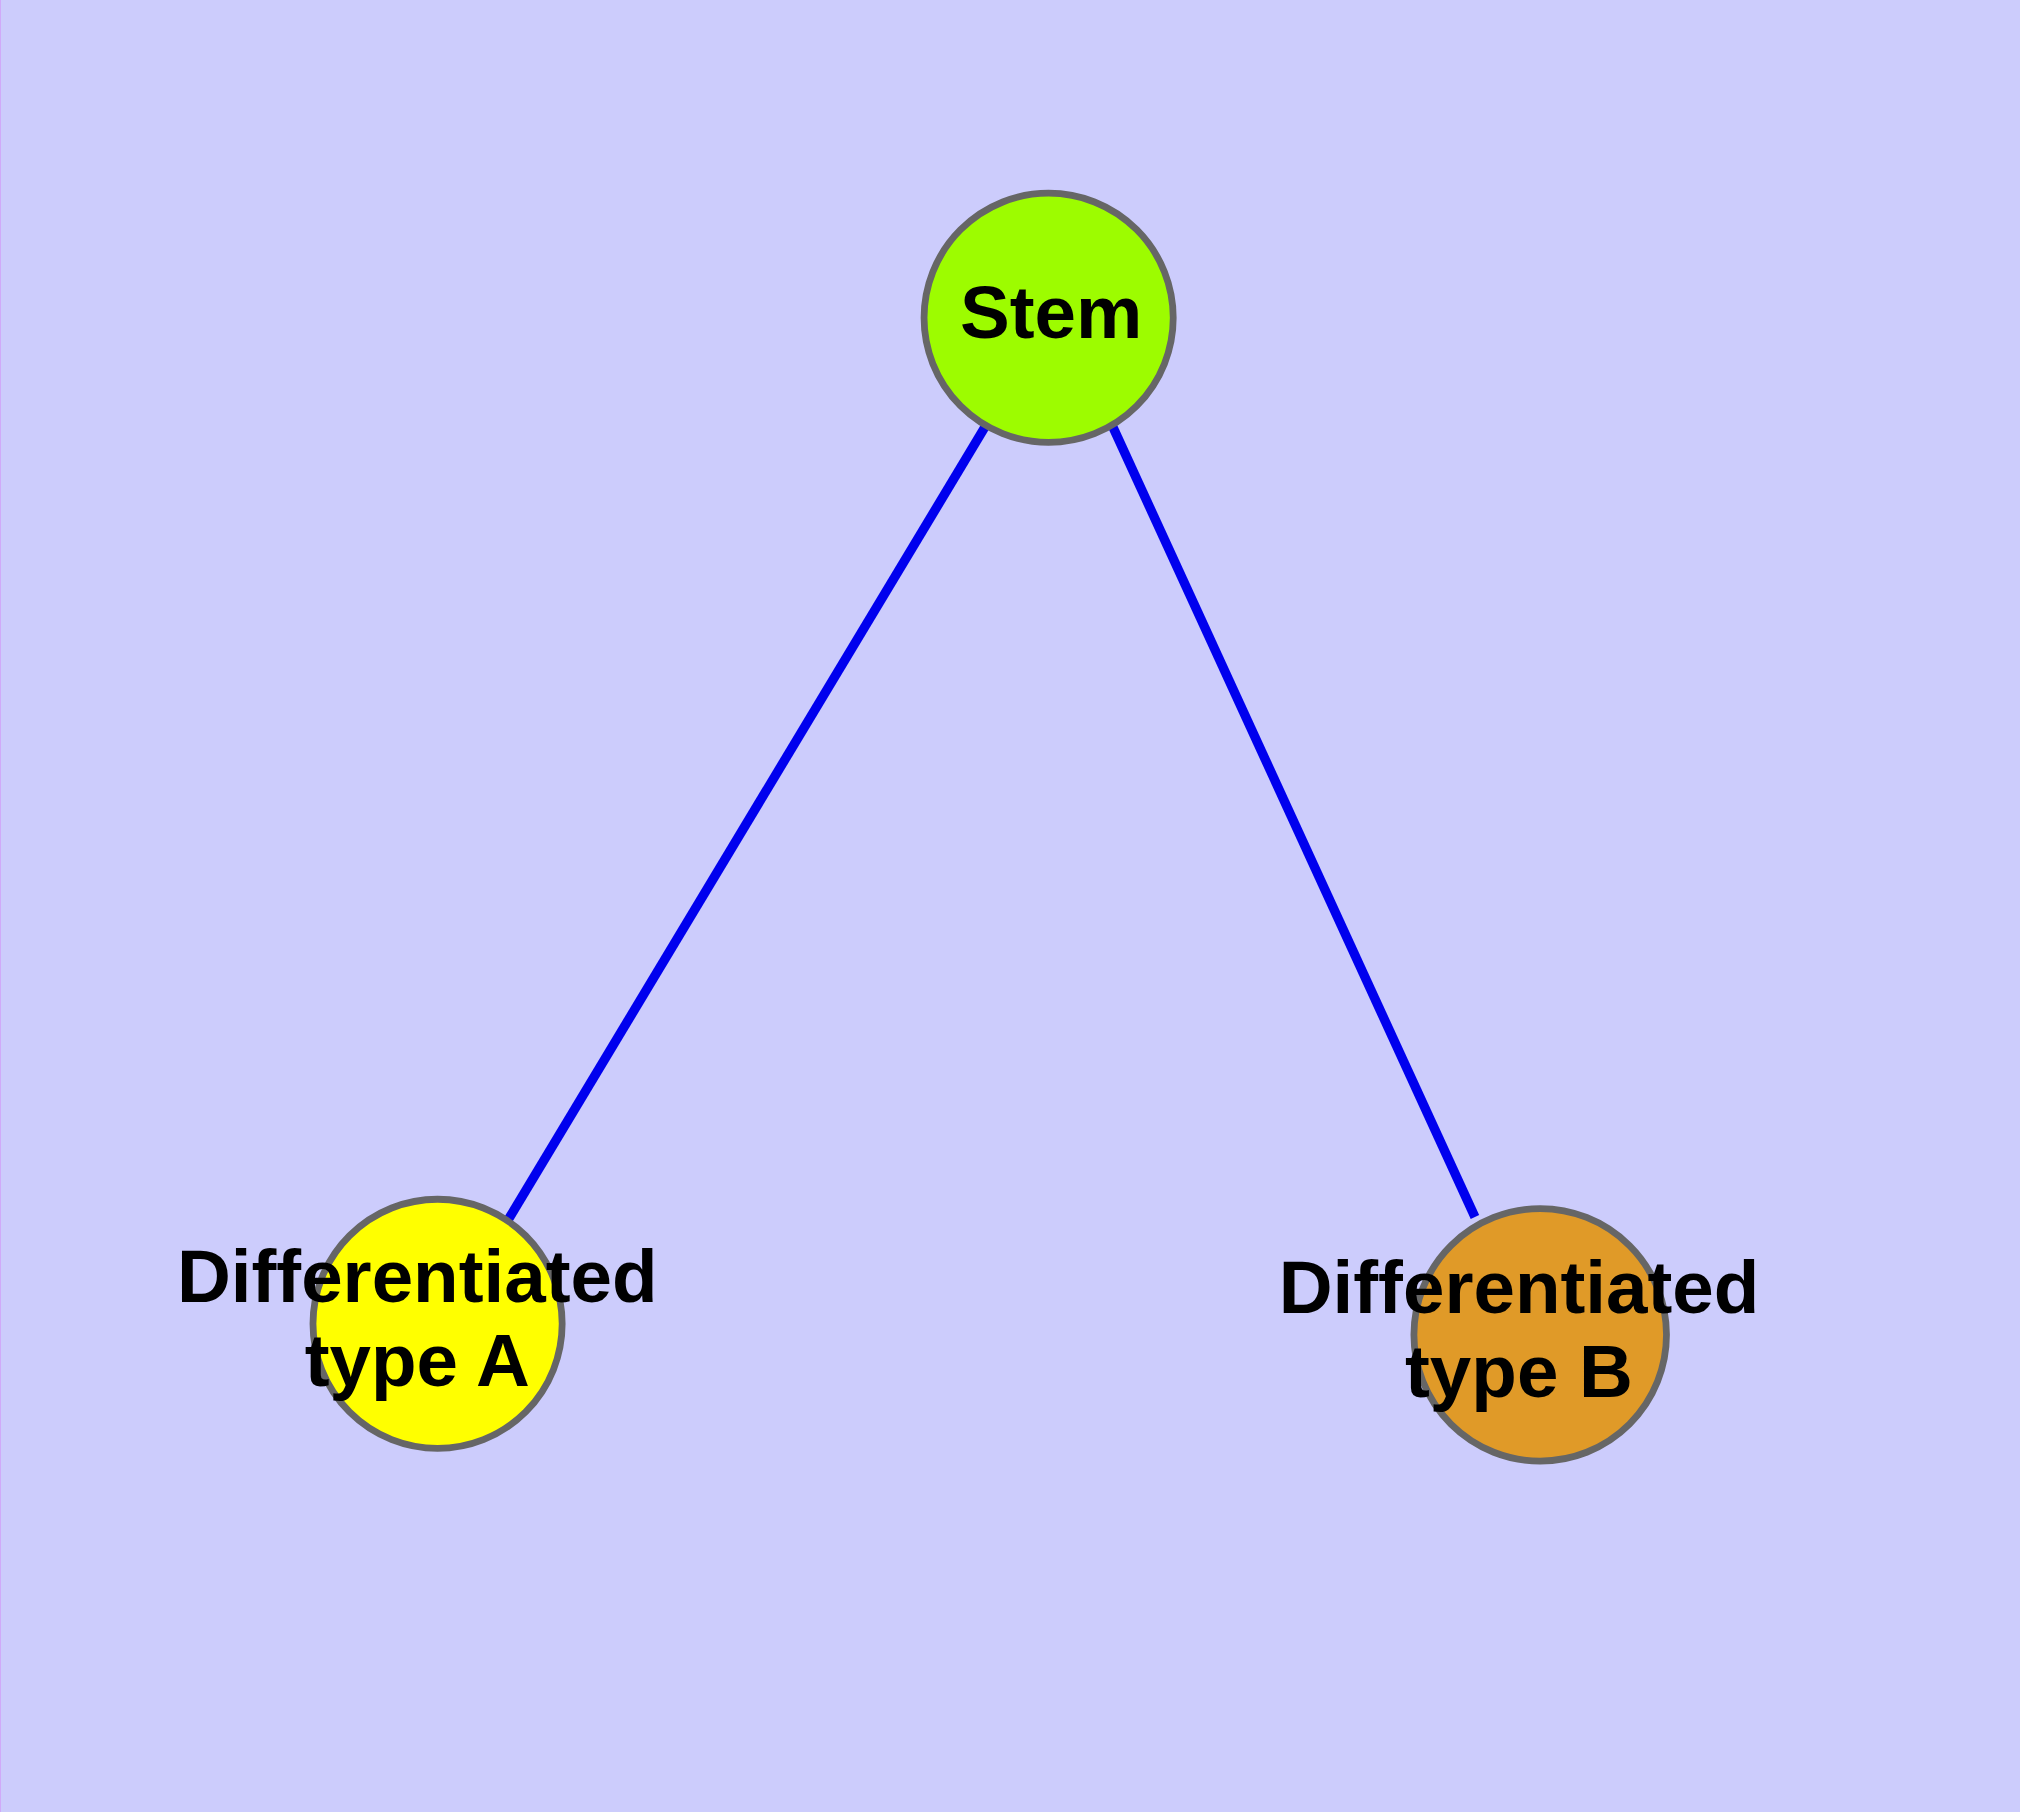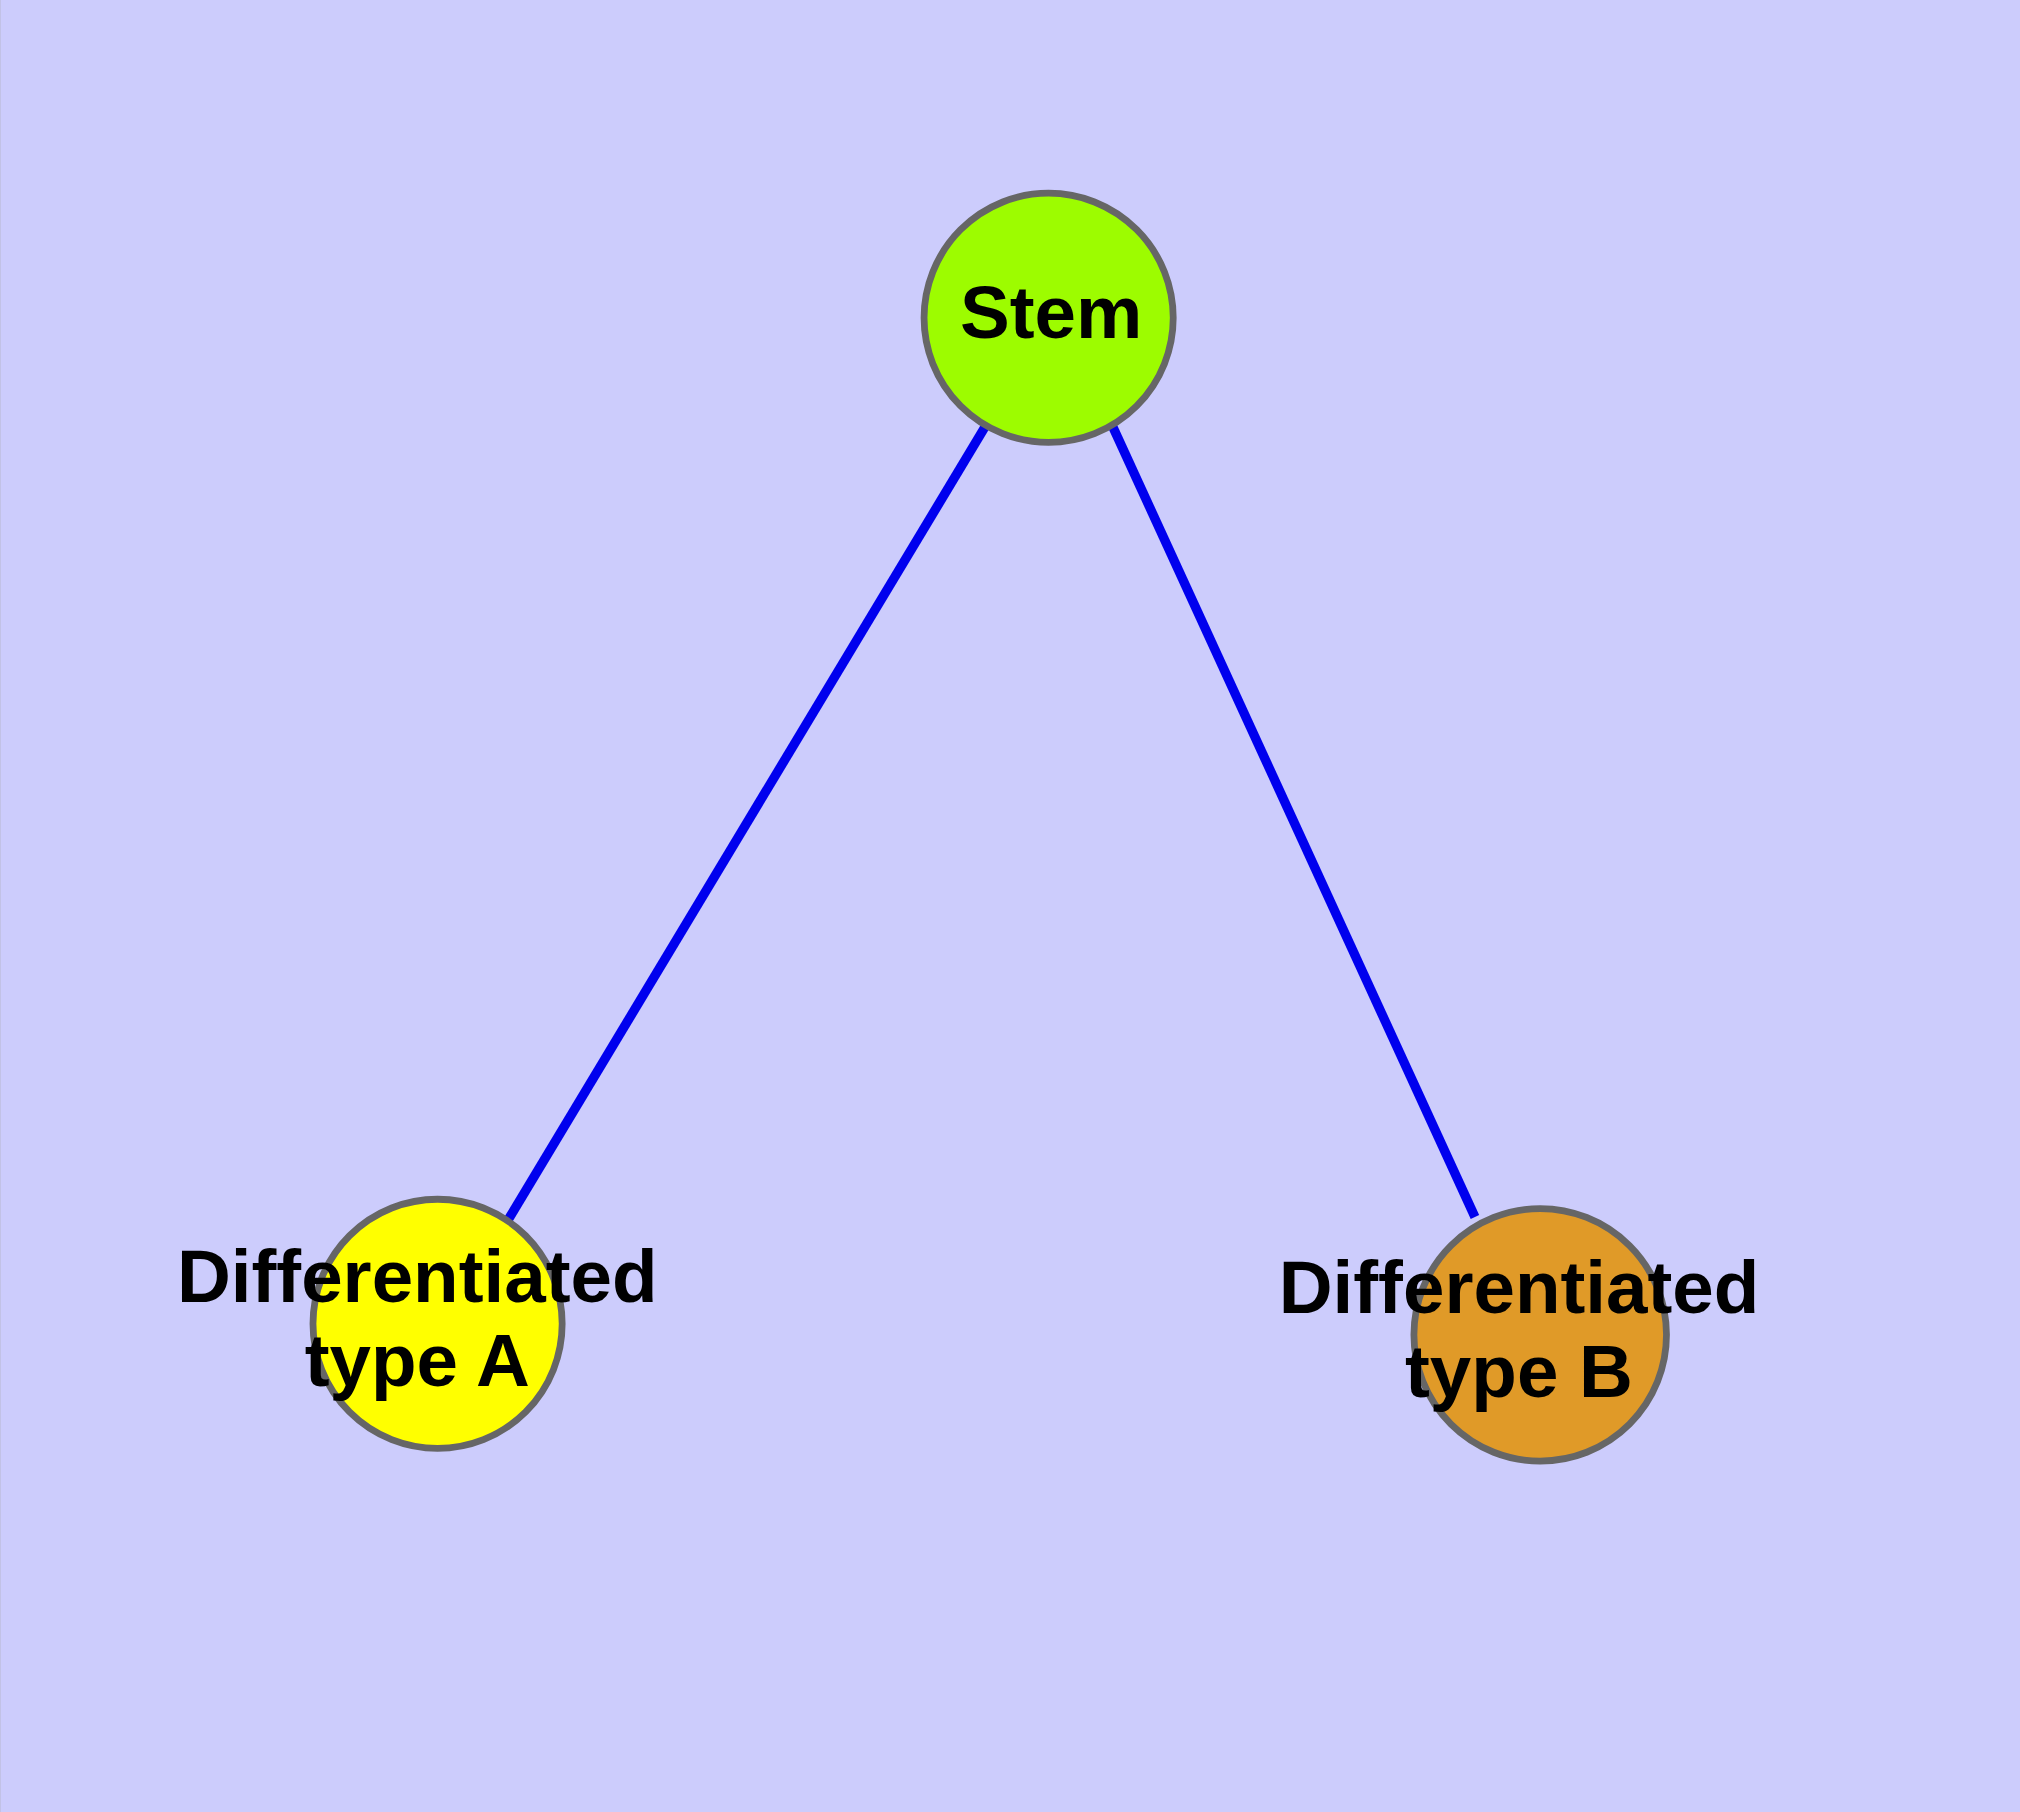--- a/index.html
+++ b/index.html
@@ -33,21 +33,21 @@
     fill: #000000;
     dominant-baseline: middle;
   }
   .edge-line {
     stroke-linecap: butt;
   }
 </style>
 </head>
 <body style="background: rgb(204, 204, 252);">
 
-<div id="canvas" style="background: #a3a3a3;">
+<div id="canvas" style="background: #d946ef;">
   <svg id="graph-svg" viewBox="0 0 2384 2138">
 
     <rect id="bg-rect" x="0" y="0" width="2384" height="2138" fill="#ccccfc"></rect>
 
     <g id="edges-group">
       <line class="edge-line" x1="1163" y1="502" x2="600" y2="1438" stroke="#0000ee" stroke-width="11"></line>
       <line class="edge-line" x1="1312" y1="502" x2="1740" y2="1436" stroke="#0000ee" stroke-width="11"></line>
     </g>
 
     <g id="nodes-group">

